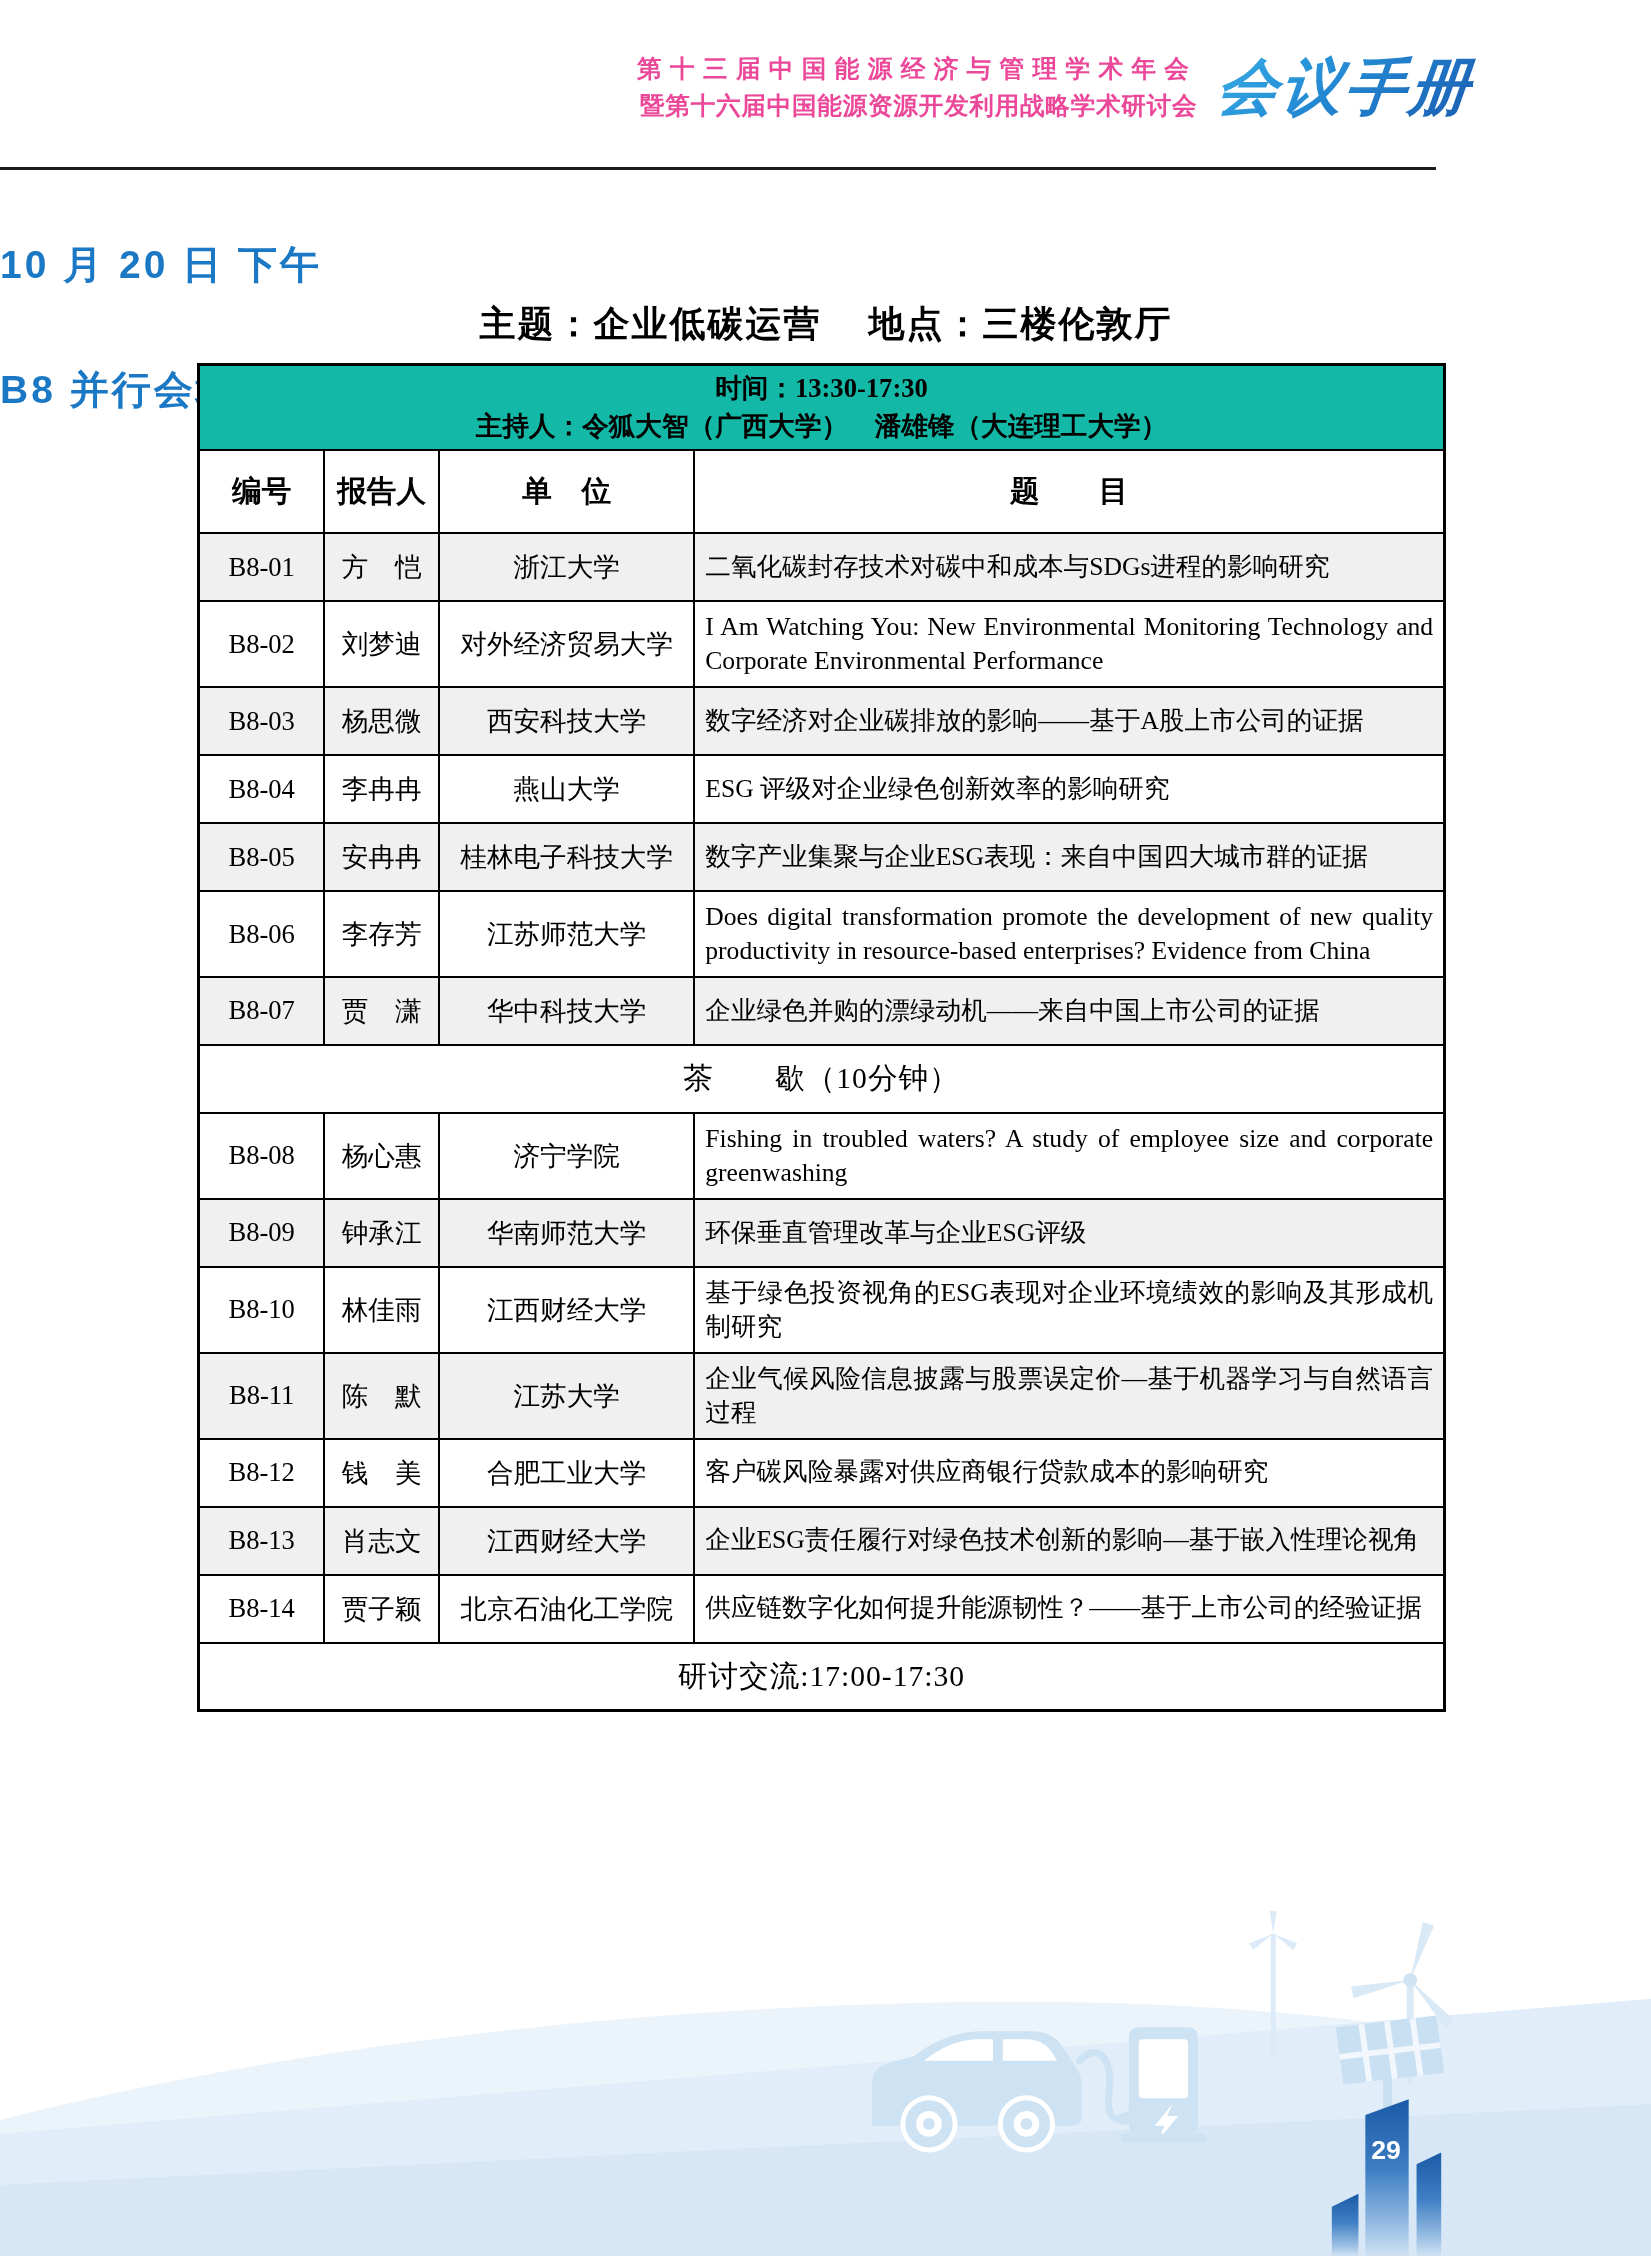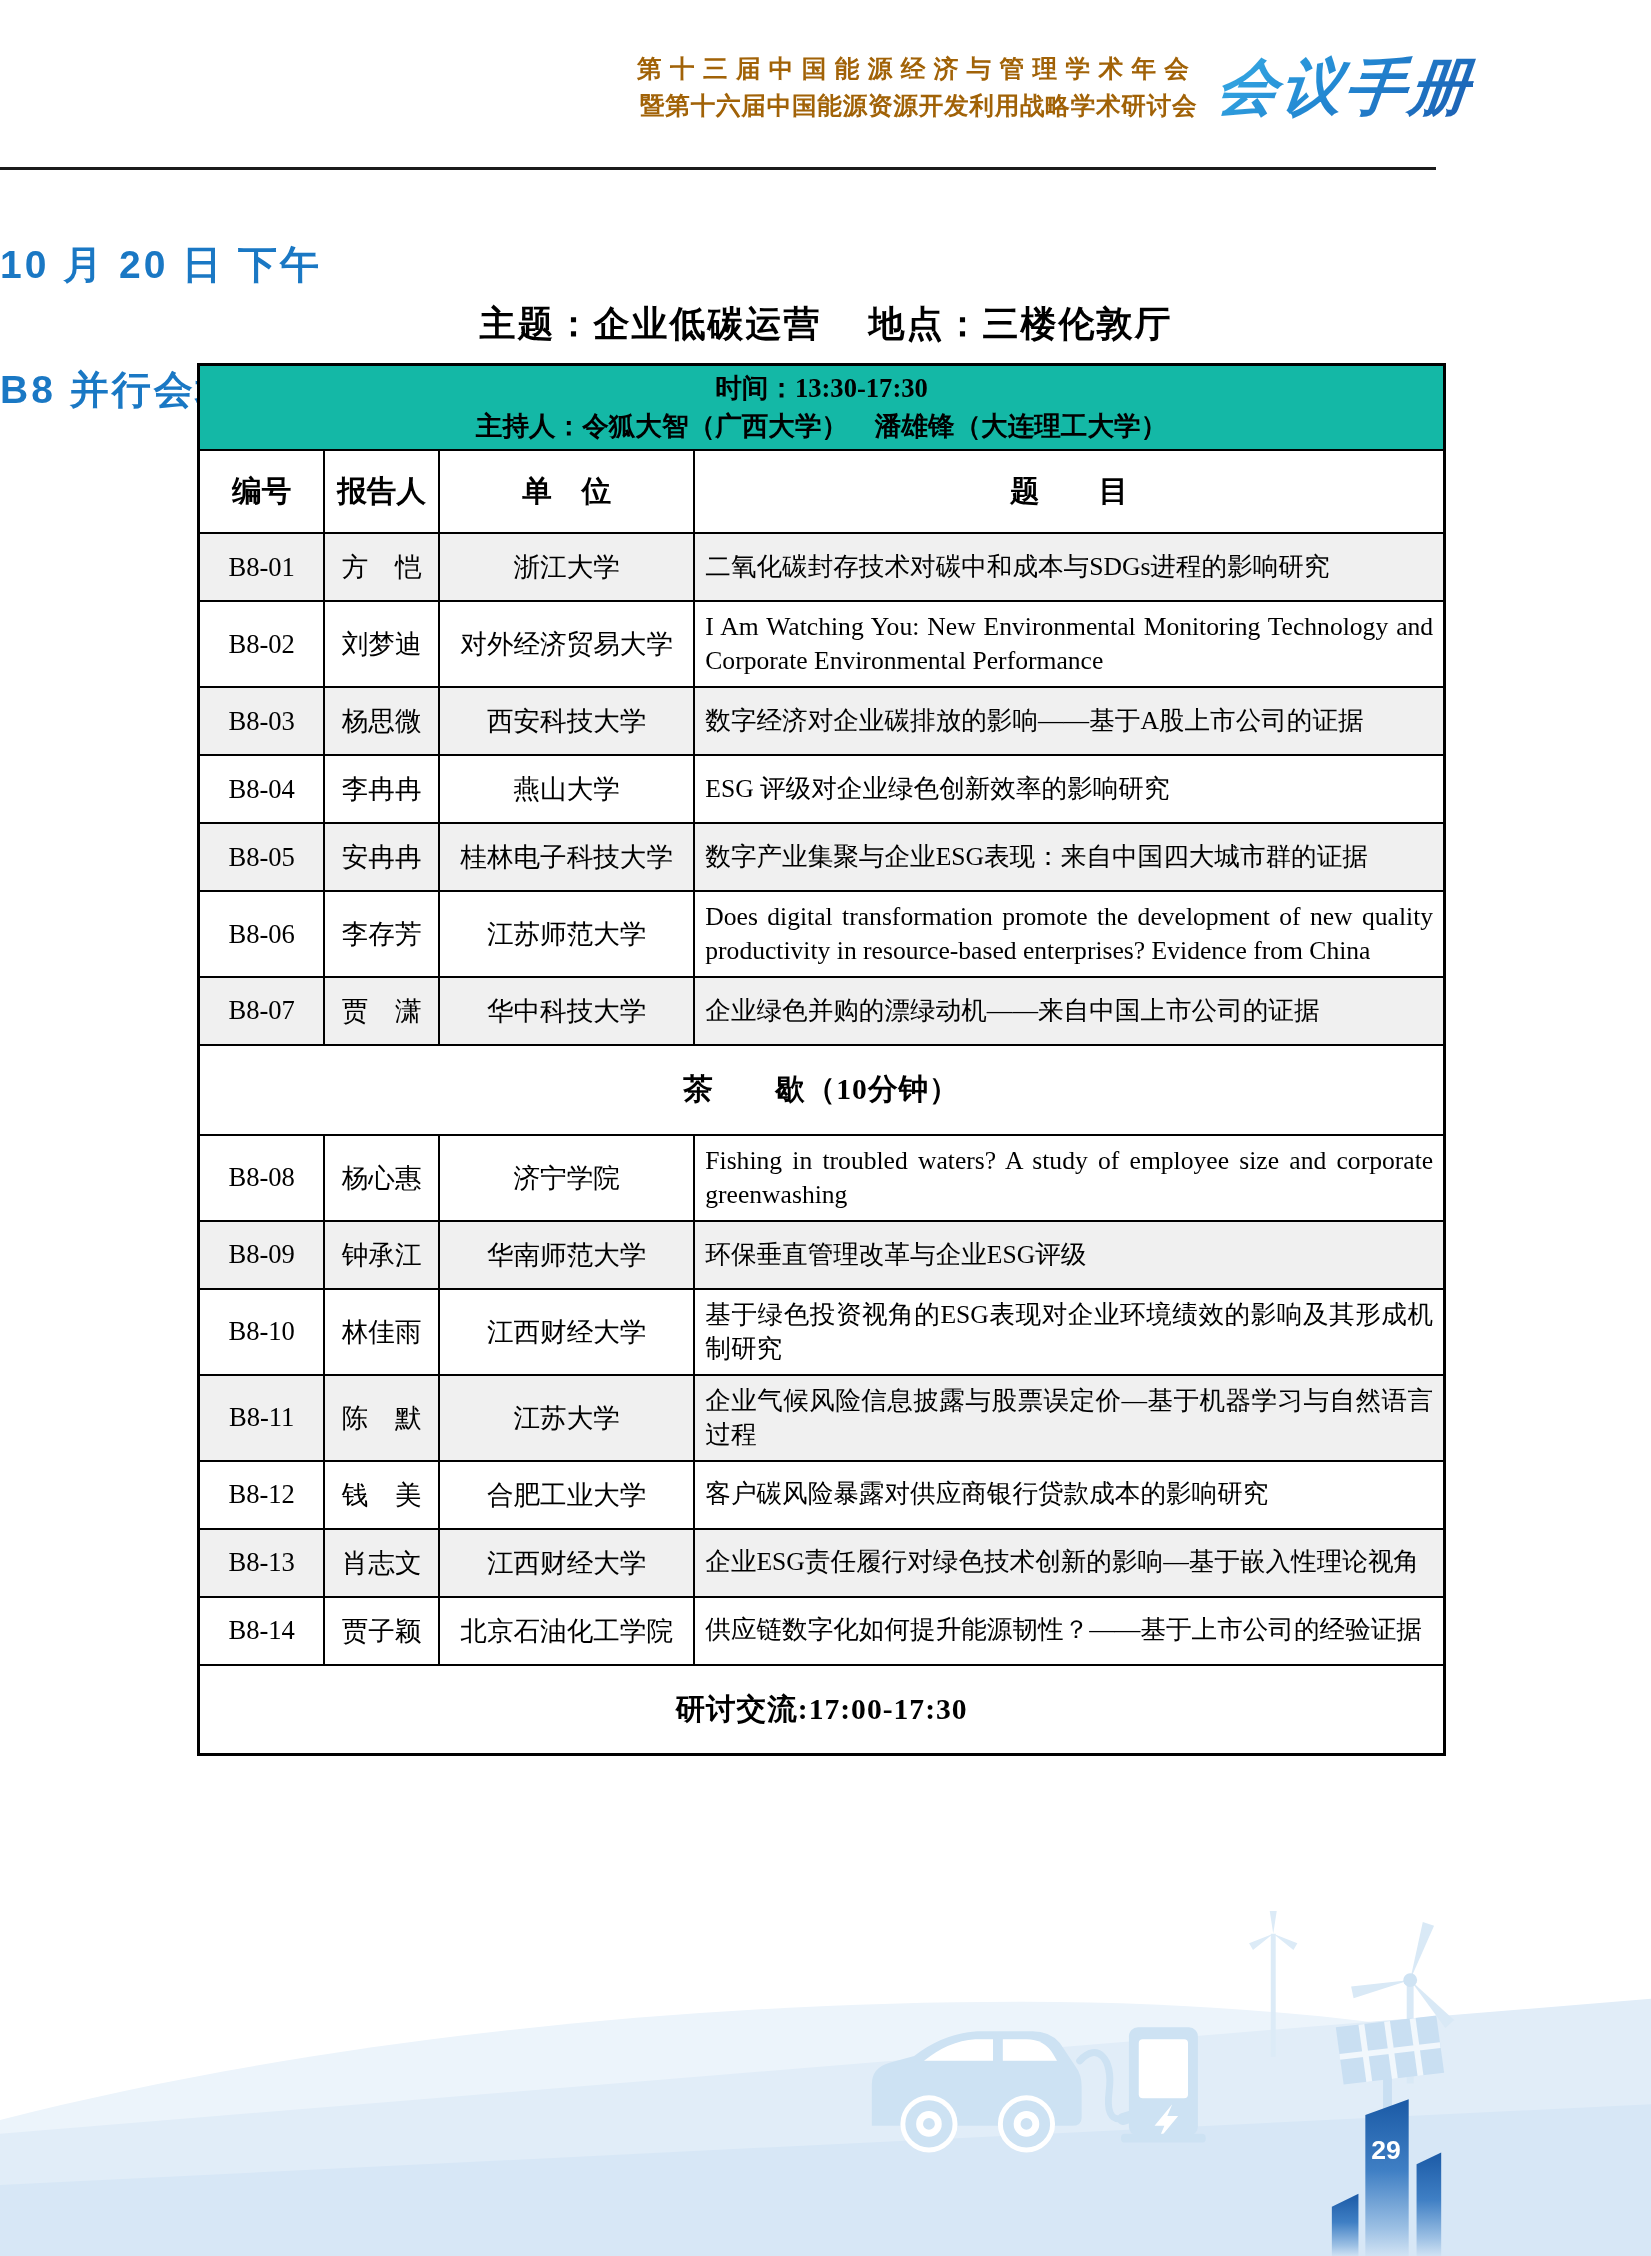--- a/index.html
+++ b/index.html
@@ -12,21 +12,21 @@
     overflow:hidden;
     font-family:"Liberation Serif","DejaVu Serif",serif;
     color:#000;
   }
 
   
   .page-header {
     position:absolute; top:47px; right:179px;
     display:flex; align-items:center; gap:19.7px;
   }
-  .header-lines { text-align:right; color:#a16207;
+  .header-lines { text-align:right; color:#ec4899;
     font-family:"Liberation Sans","DejaVu Sans",sans-serif; font-weight:bold; }
   .header-line1 { font-size:24.6px; letter-spacing:0.34em; line-height:1.5; white-space:nowrap; }
   .header-line2 { font-size:24.6px; letter-spacing:0.03em; line-height:1.5; white-space:nowrap; }
   .manual-logo {
     font-family:"Liberation Sans","DejaVu Sans",sans-serif;
     font-weight:900; font-style:italic; font-size:61px; letter-spacing:3px;
     transform:skewX(-6deg);
     background:linear-gradient(135deg,#38ade5 0%,#2389d3 45%,#1b5cb0 100%);
     -webkit-background-clip:text; background-clip:text;
     -webkit-text-fill-color:transparent; color:transparent;
@@ -64,21 +64,21 @@
     height:83px; text-align:center; font-weight:bold; font-size:29.6px;
     background:#ffffff;
   }
   tr.data-row td { height:68px; padding:7.9px 9.9px; background:#ffffff; }
   tr.data-row.alt td { background:#f0f0f0; }
   td.c-id, td.c-speaker, td.c-unit { text-align:center; }
   td.c-title {
     text-align:justify; font-size:25.6px; line-height:1.33; padding:9.9px 13.8px 9.9px 15.8px;margin-top:9px;
   }
   tr.span-row td {
-    height:90px; text-align:center; font-weight:bold; font-size:29.6px; background:#ffffff;
+    height:68px; text-align:center; font-weight:normal; font-size:29.6px; background:#ffffff;
     letter-spacing:1px;
   }
 
   
   .footer-art { position:absolute; left:0; bottom:0; width:1652px; height:346px; }
   .pg-num { font-family:"Liberation Sans","DejaVu Sans",sans-serif; font-weight:bold; font-size:27px; fill:#ffffff; }
 </style>
 </head>
 <body>
 

